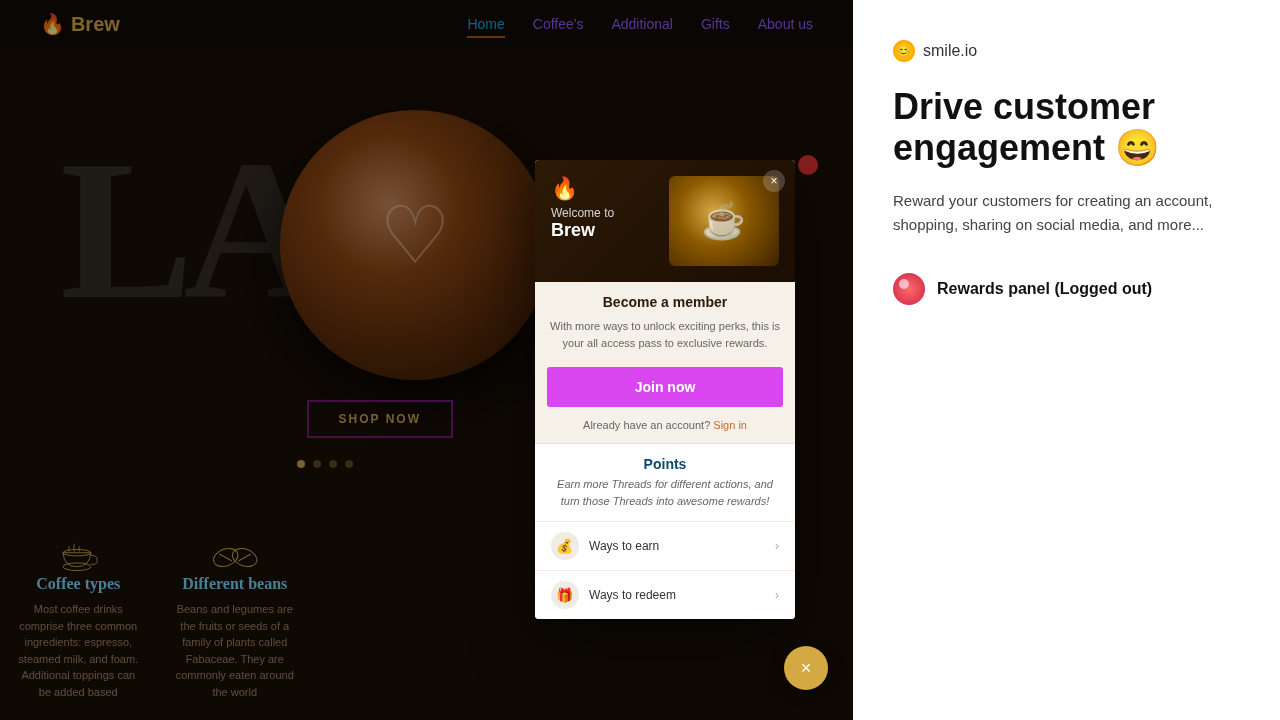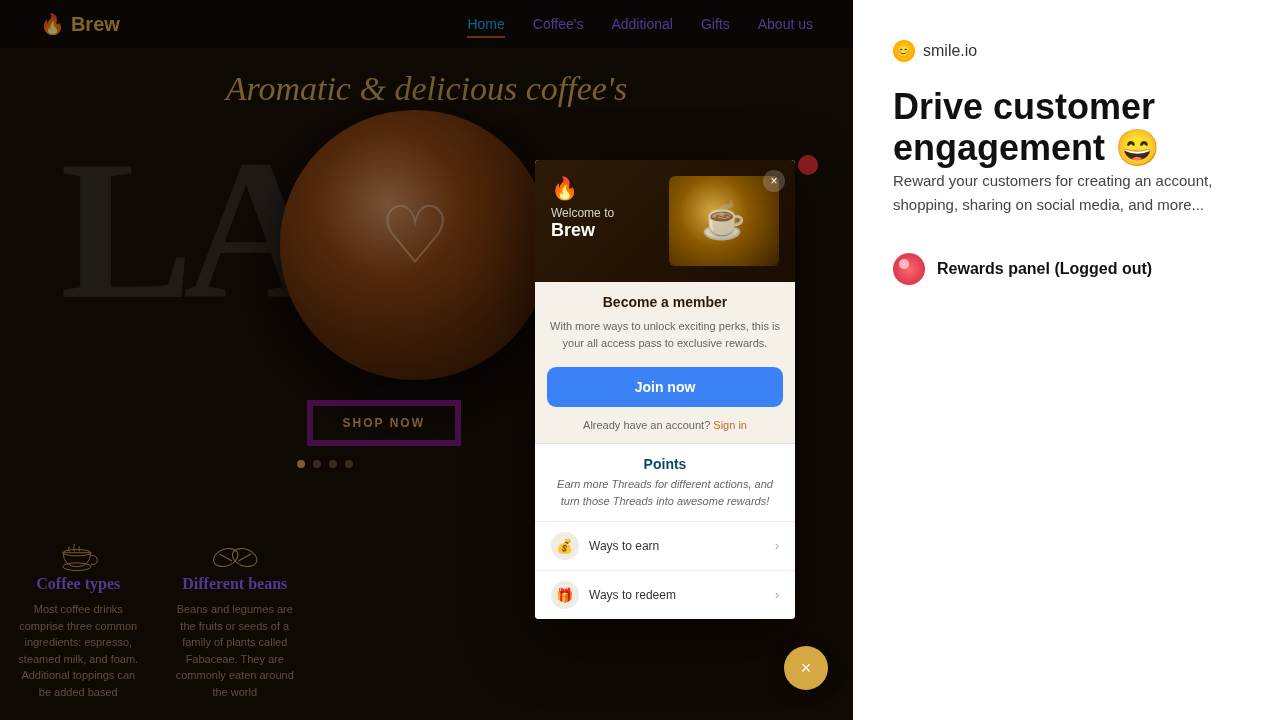--- a/index.html
+++ b/index.html
@@ -100,21 +100,21 @@
       color: rgba(255,255,255,0.35);
       margin-top: -20px;
     }
 
     
     .shop-now-btn {
       position: absolute;
       top: 400px;
       left: 50%;
       transform: translateX(-120px);
-      border: 6px solid #701a75;
+      border: 2px solid #701a75;
       background: transparent;
       color: #c8a050;
       padding: 10px 30px;
       font-size: 12px;
       letter-spacing: 2px;
       cursor: pointer;
       font-weight: 600;
     }
 
     
@@ -160,21 +160,21 @@
     .icon-section {
       flex: 1;
       display: flex;
       flex-direction: column;
       align-items: center;
       padding: 20px 15px;
       text-align: center;
     }
 
     .icon-section h3 {
-      color: #8b5cf6;
+      color: #7dd3fc;
       font-size: 16px;
       font-weight: 600;
       font-family: Georgia, serif;
       margin-bottom: 8px;
     }
 
     .icon-section p {
       color: #a08060;
       font-size: 11px;
       line-height: 1.5;
@@ -283,28 +283,28 @@
     .modal-desc {
       font-size: 11px;
       color: #666;
       text-align: center;
       line-height: 1.5;
       margin-bottom: 16px;
     }
 
     .modal-join-btn {
       width: 100%;
-      background: #3b82f6;
+      background: #d946ef;
       border: none;
       color: white;
       padding: 12px;
       font-size: 14px;
       font-weight: 600;
       cursor: pointer;
-      border-radius: 9px;
+      border-radius: 3px;
       margin-bottom: 12px;
     }
 
     .modal-signin-text {
       text-align: center;
       font-size: 11px;
       color: #666;
     }
 
     .modal-signin-text a {
@@ -421,20 +421,21 @@
       font-size: 16px;
       color: #333;
       font-weight: 500;
     }
 
     .smileio-headline {
       font-size: 36px;
       font-weight: 800;
       color: #111;
       line-height: 1.15;
+      margin-bottom: 20px;
     }
 
     .emoji {
       font-style: normal;
     }
 
     .smileio-desc {
       font-size: 15px;
       color: #444;
       line-height: 1.6;
@@ -496,21 +497,20 @@
       <li><a class="active">Home</a></li>
       <li><a>Coffee's</a></li>
       <li><a>Additional</a></li>
       <li><a>Gifts</a></li>
       <li><a>About us</a></li>
     </ul>
   </nav>
 
   <div class="hero-big-letters">LA</div>
 
-  <div class="hero-title">Aromatic &amp; delicious coffee's</div>
 
   <div class="coffee-cup-main"></div>
 
   <div class="notification-dot"></div>
 
   <button class="shop-now-btn">SHOP NOW</button>
 
   <div class="hero-dots">
     <div class="dot"></div>
     <div class="dot inactive"></div>

